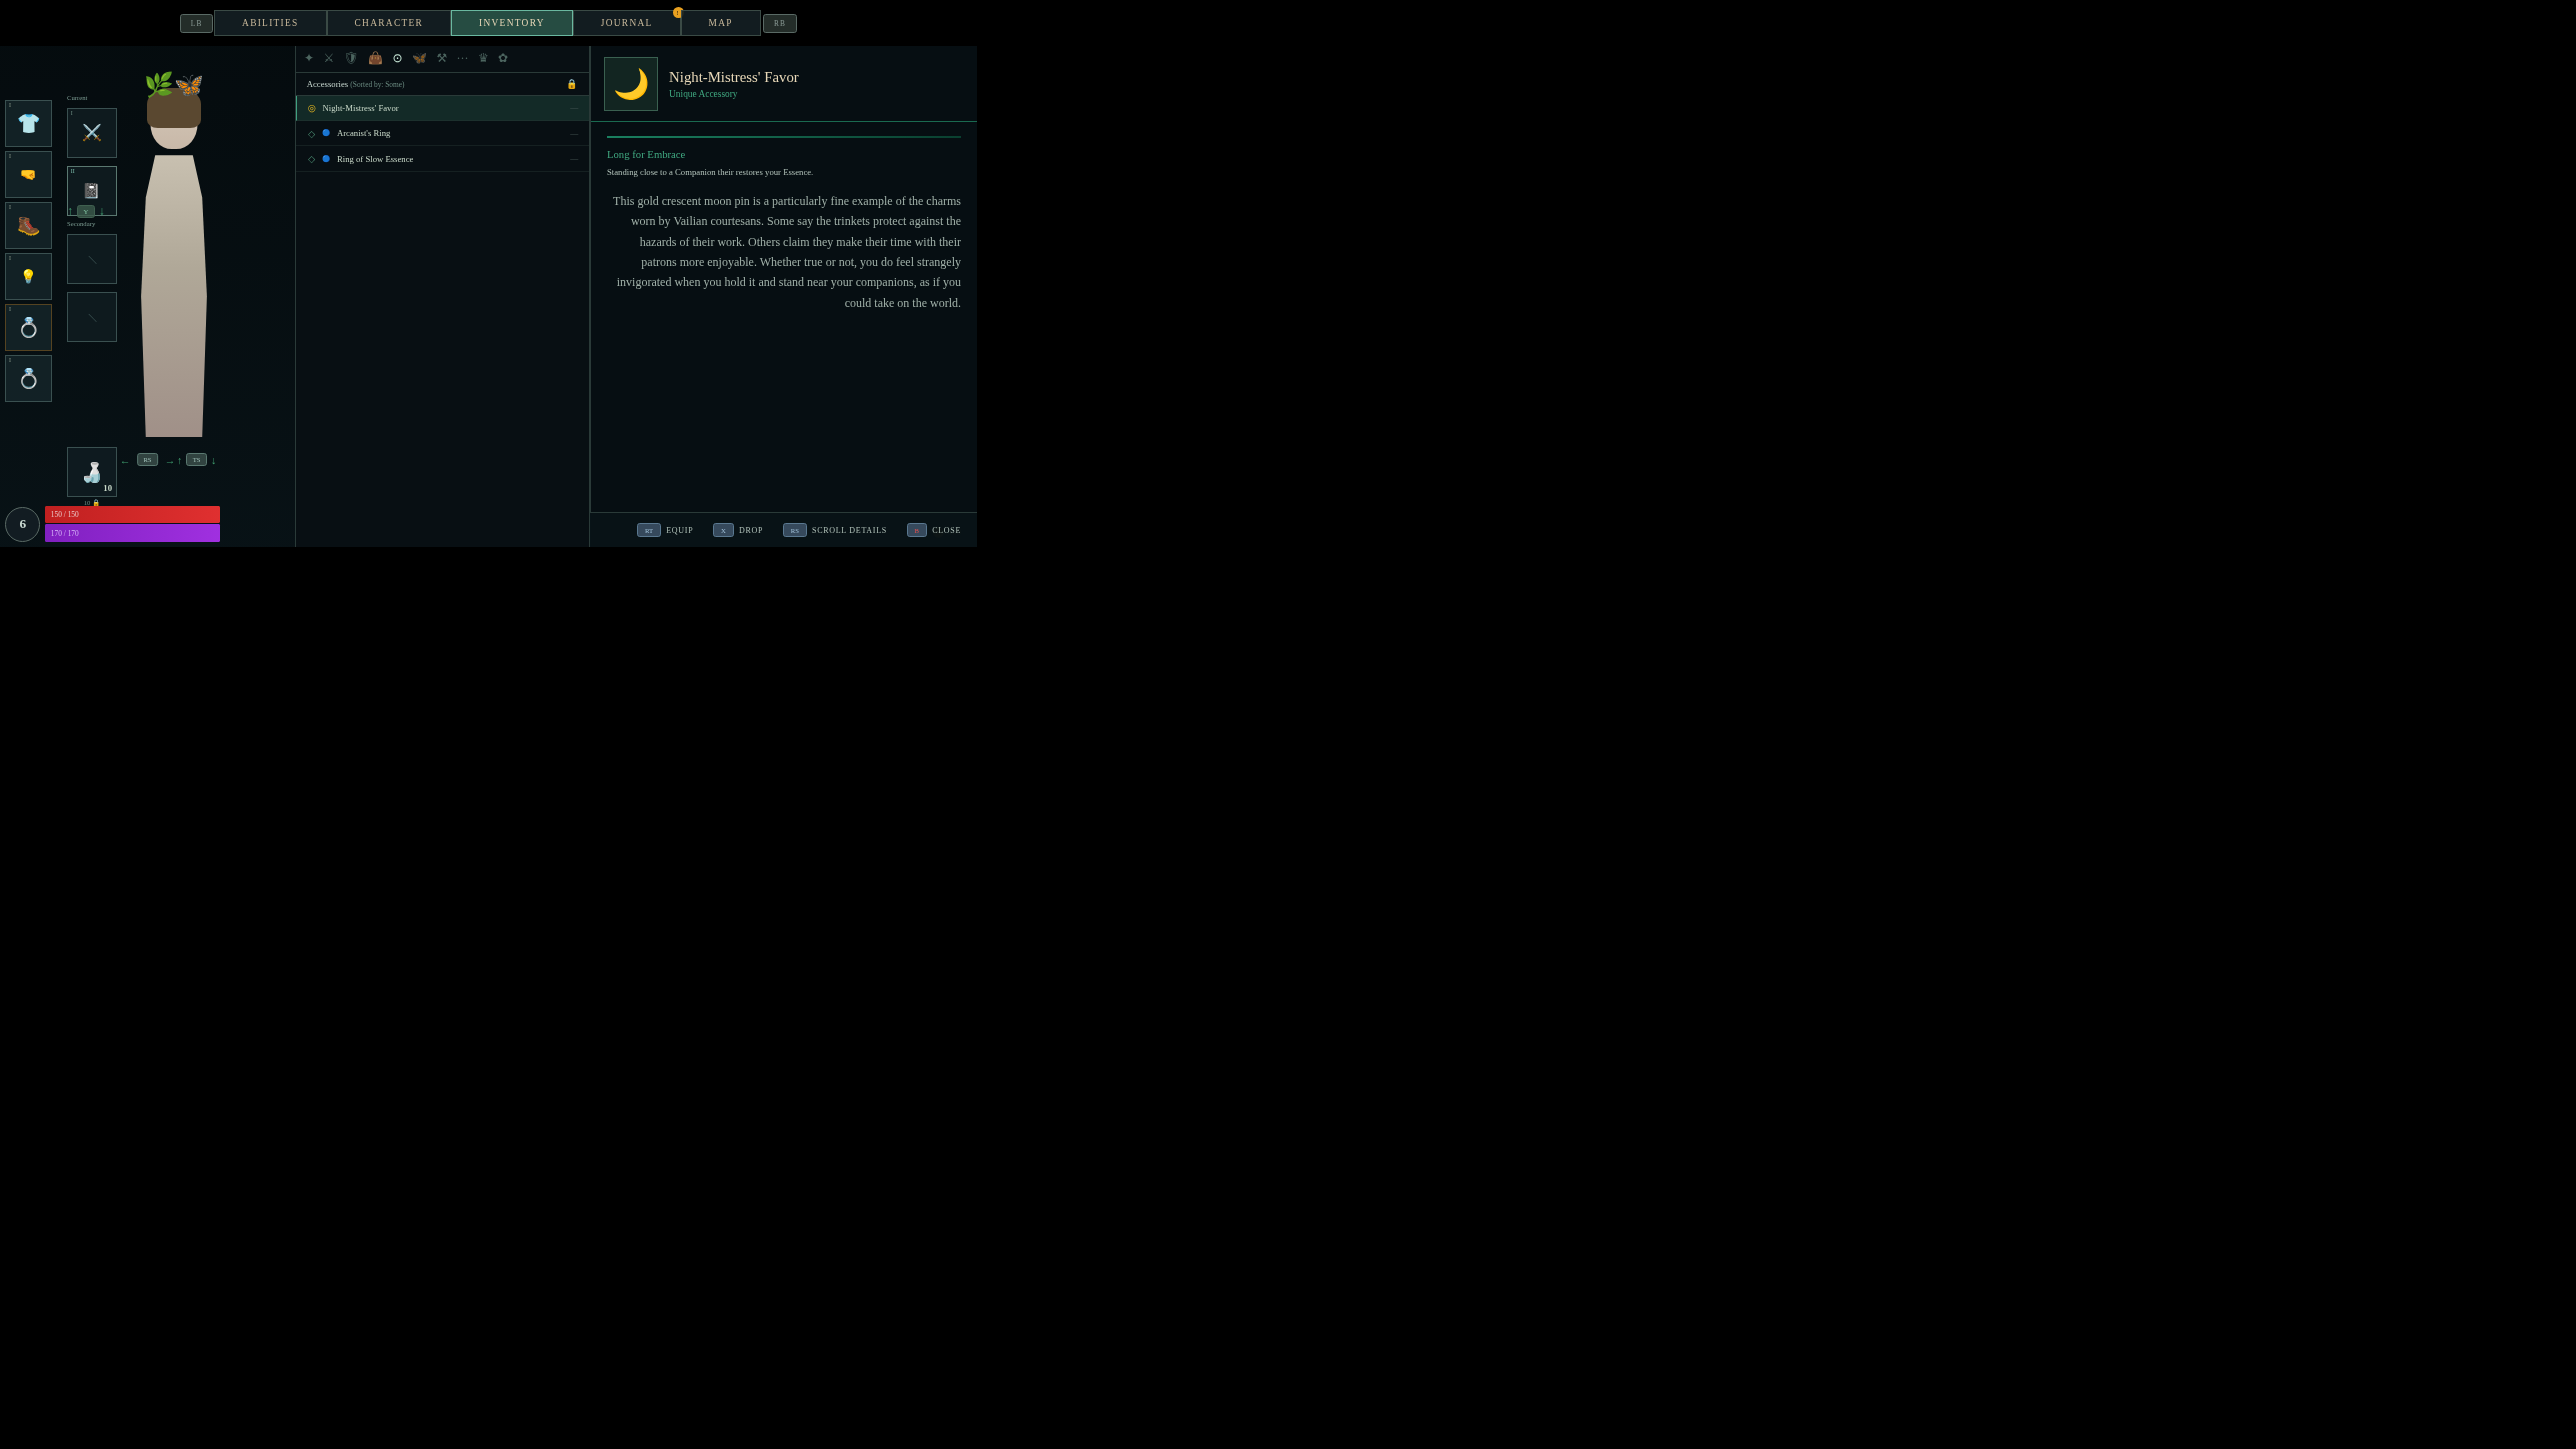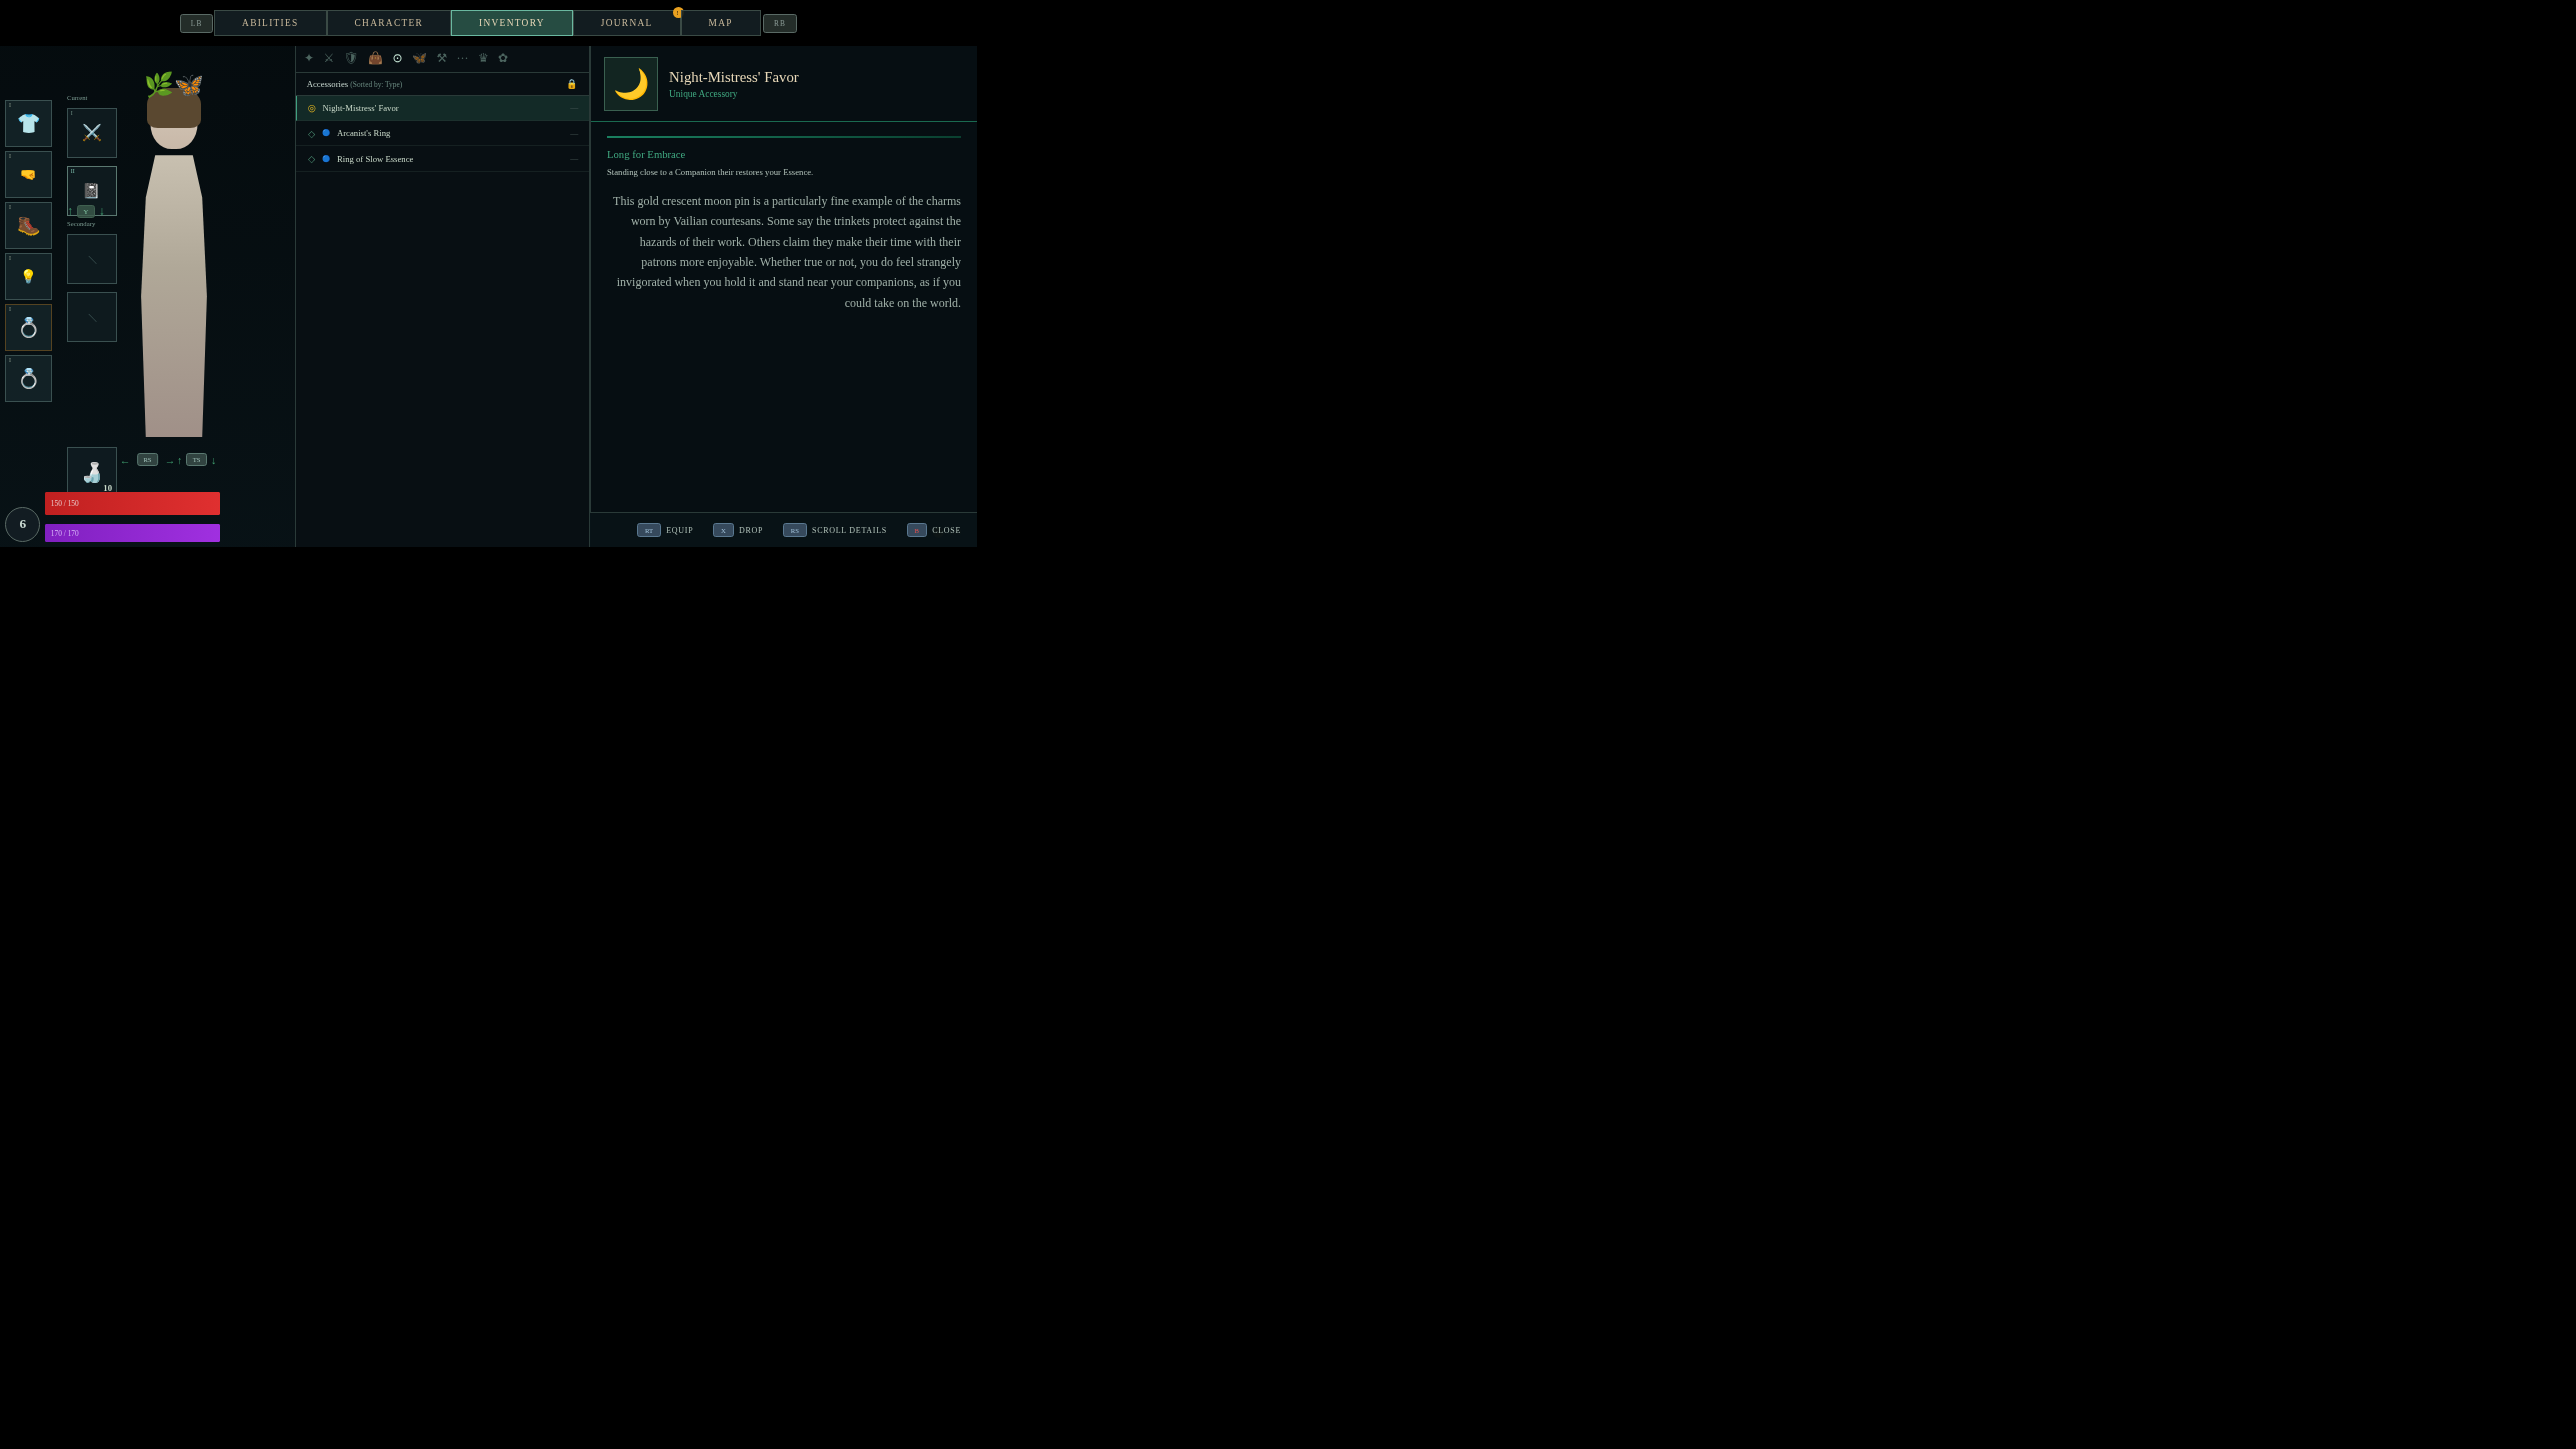--- a/index.html
+++ b/index.html
@@ -227,23 +227,23 @@
       justify-content: center;
       color: #c8d8d0;
       font-size: 13.4px;
       font-weight: bold;
     }
     .bars-container {
       margin-left: 40px;
     }
     .health-bar-bg {
       background: rgba(80,20,20,0.8);
-      height: 23px;
+      height: 17px;
       border-radius: 1.3px;
-      margin-bottom: 9px;
+      margin-bottom: 1px;
       position: relative;
       overflow: hidden;
     }
     .health-bar-fill {
       background: linear-gradient(90deg, #c02020 0%, #e03030 100%);
       height: 100%;
       border-radius: 1.3px;
     }
     .bar-text {
       position: absolute;
@@ -716,21 +716,21 @@
     <span class="cat-icon">🦋</span>
     <span class="cat-icon">⚒</span>
     <span class="cat-icon">···</span>
     <span class="cat-icon">♛</span>
     <span class="cat-icon">✿</span>
   </div>
 
   <div class="section-header">
     <span class="section-title">
       <span>Accessories</span>
-      <span class="section-subtitle">(Sorted by: Type)</span>
+      <span class="section-subtitle">(Sorted by: Some)</span>
     </span>
     <span class="lock-icon">🔒</span>
   </div>
 
   <div class="item-list">
     <div class="item-row selected">
       <span class="item-equipped-icon">◎</span>
       <span class="item-name">Night-Mistress' Favor</span>
       <span class="item-dash">—</span>
     </div>

